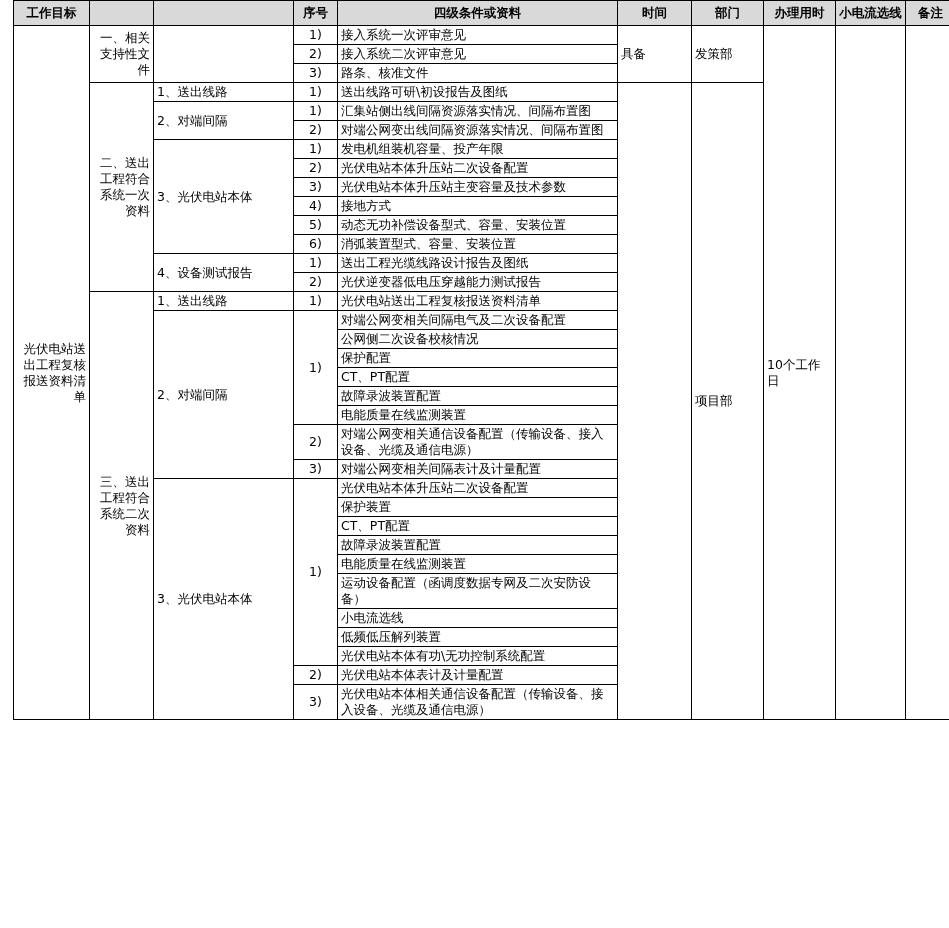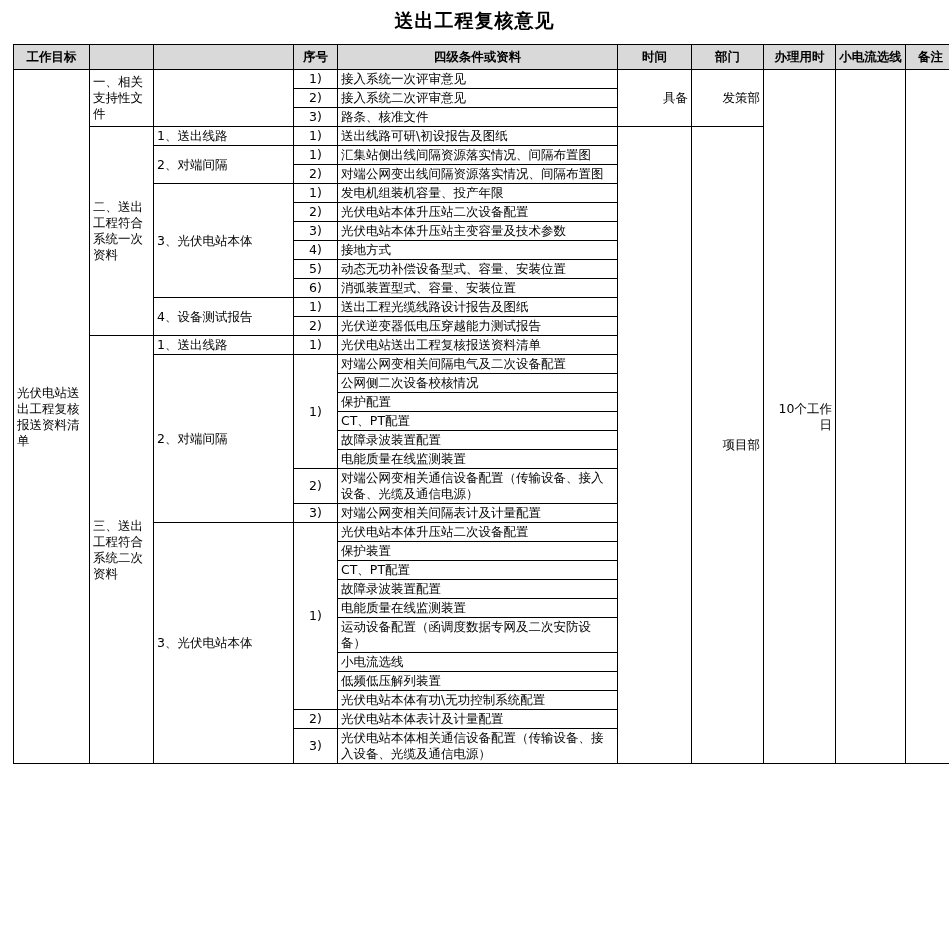--- a/index.html
+++ b/index.html
@@ -38,24 +38,24 @@
     line-height: 16px;
     word-break: break-all;
   }
   th.hdr {
     background: #d9d9d9;
     font-weight: bold;
     text-align: center;
     height: 22px;
     font-size: 13px;
   }
-  td.vcenter { text-align: right; vertical-align: middle; }
+  td.vcenter { text-align: left; vertical-align: middle; }
   td.num { text-align: center; width: 46px; }
   td.cat {
-    text-align: left;
+    text-align: right;
     vertical-align: middle;
     line-height: 17px;
   }
   td.sub {
     text-align: left;
     vertical-align: middle;
     padding-left: 4px;
   }
   td.item {
     text-align: left;
@@ -70,21 +70,20 @@
   .colg7 { width: 72px; }
   .colg8 { width: 72px; }
   .colg9 { width: 70px; }
   .colg10 { width: 50px; }
 </style>
 </head>
 <body>
 
 <div class="page">
 
-  <div class="doc-title">送出工程复核意见</div>
 
   <table class="sheet">
     <colgroup>
       <col class="colg1">
         <col class="colg2">
         <col class="colg3">
         <col class="colg4">
         <col class="colg5">
       <col class="colg6">
         <col class="colg7">

